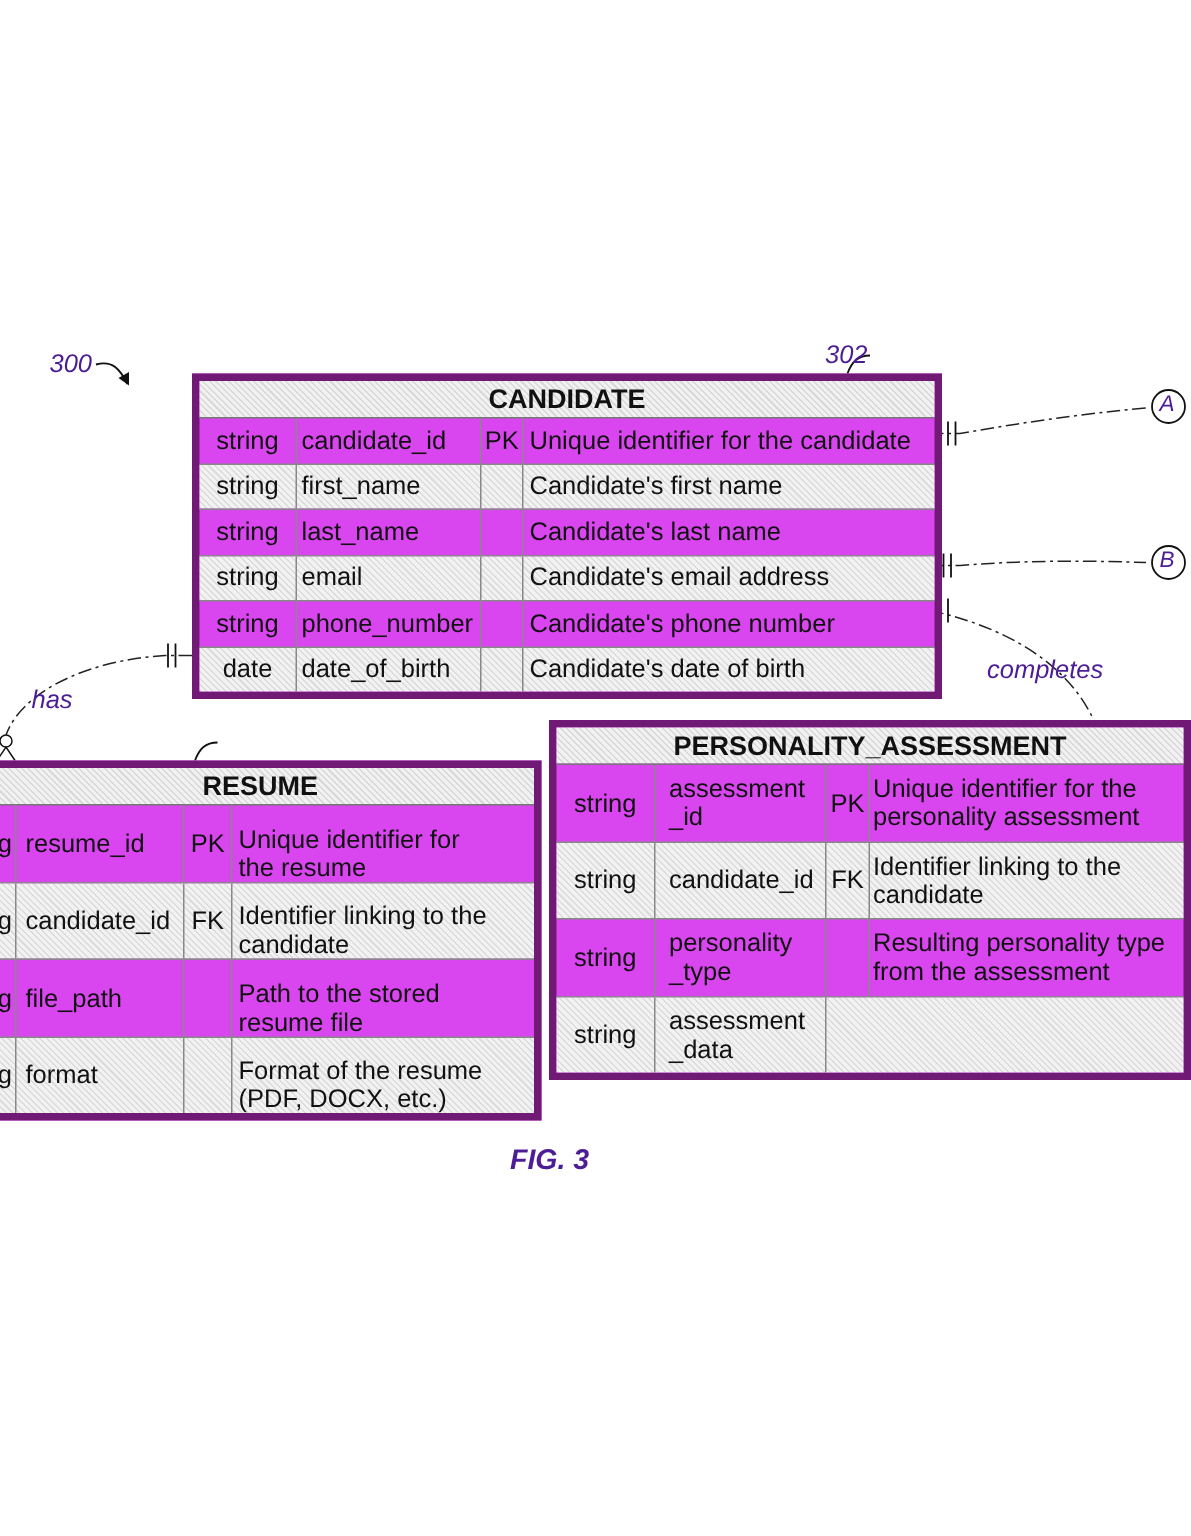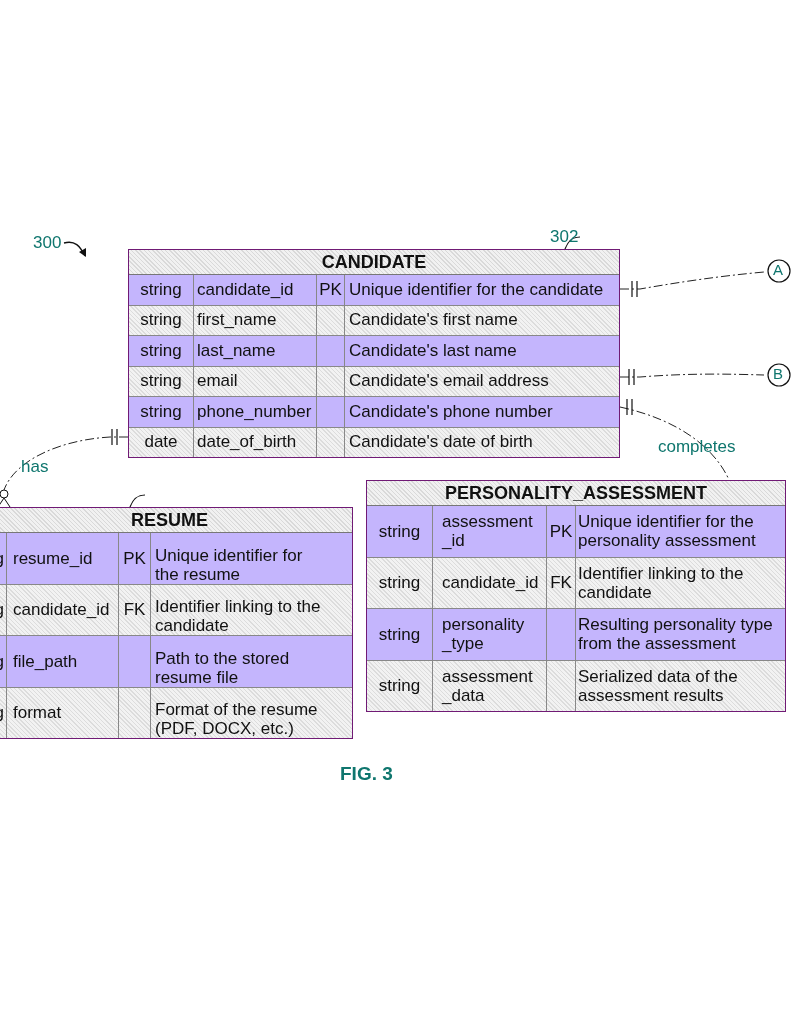--- a/index.html
+++ b/index.html
@@ -1,19 +1,19 @@
 <!DOCTYPE html>
 <html><head>
 <meta charset="utf-8">
 <style>
   html, body { margin: 0; padding: 0; background: #ffffff; }
   body { width: 794px; height: 1024px; position: relative; overflow: hidden;
          font-family: "Liberation Sans", sans-serif; color: #111; }
-  .label { position: absolute; font-size: 17px; color: #0f766e; white-space: nowrap; }
-  .ent { position: absolute; border: 1px solid #701a75; background: #c4b5fd; }
+  .label { position: absolute; font-size: 17px; color: #4c1d95; white-space: nowrap; font-style: italic; }
+  .ent { position: absolute; border: 5px solid #701a75; background: #d946ef; }
   .ent .title { height: 24px; line-height: 24px; text-align: center; font-weight: bold;
                 font-size: 18px; border-bottom: 1px solid #777;
                 background: repeating-linear-gradient(45deg,#d9d9d9 0,#d9d9d9 1px,#f1f1f1 1px,#f1f1f1 3px); }
   .ent .row { display: flex; border-bottom: 1px solid #888; }
   .ent .row:last-child { border-bottom: none; }
   .ent .row.shade { background: repeating-linear-gradient(45deg,#dcdcdc 0,#dcdcdc 1px,#f2f2f2 1px,#f2f2f2 3px); }
   .ent .c { border-right: 1px solid #888; font-size: 17px; display: flex; align-items: center; box-sizing: border-box; }
   .ent .c:last-child { border-right: none; }
   .cand .row { height: 29.5px; }
   .cand .c1 { width: 65px; justify-content: center; }
@@ -183,19 +183,16 @@
     <div class="c c4">
         <div><span>Resulting personality type</span><br><span>from the assessment</span></div>
       </div>
   </div>
   <div class="row shade">
     <div class="c c1">string</div>
     <div class="c c2">
         <div><span>assessment</span><br><span>_data</span></div>
       </div>
     <div class="c c3"></div>
-    <div class="c c4">
-        <div><span>Serialized data of the</span><br><span>assessment results</span></div>
-      </div>
   </div>
 </div>
 
 <div class="label" style="left:340px;top:763px;font-weight:bold;font-size:19px;">FIG. 3</div>
 
 </body></html>

